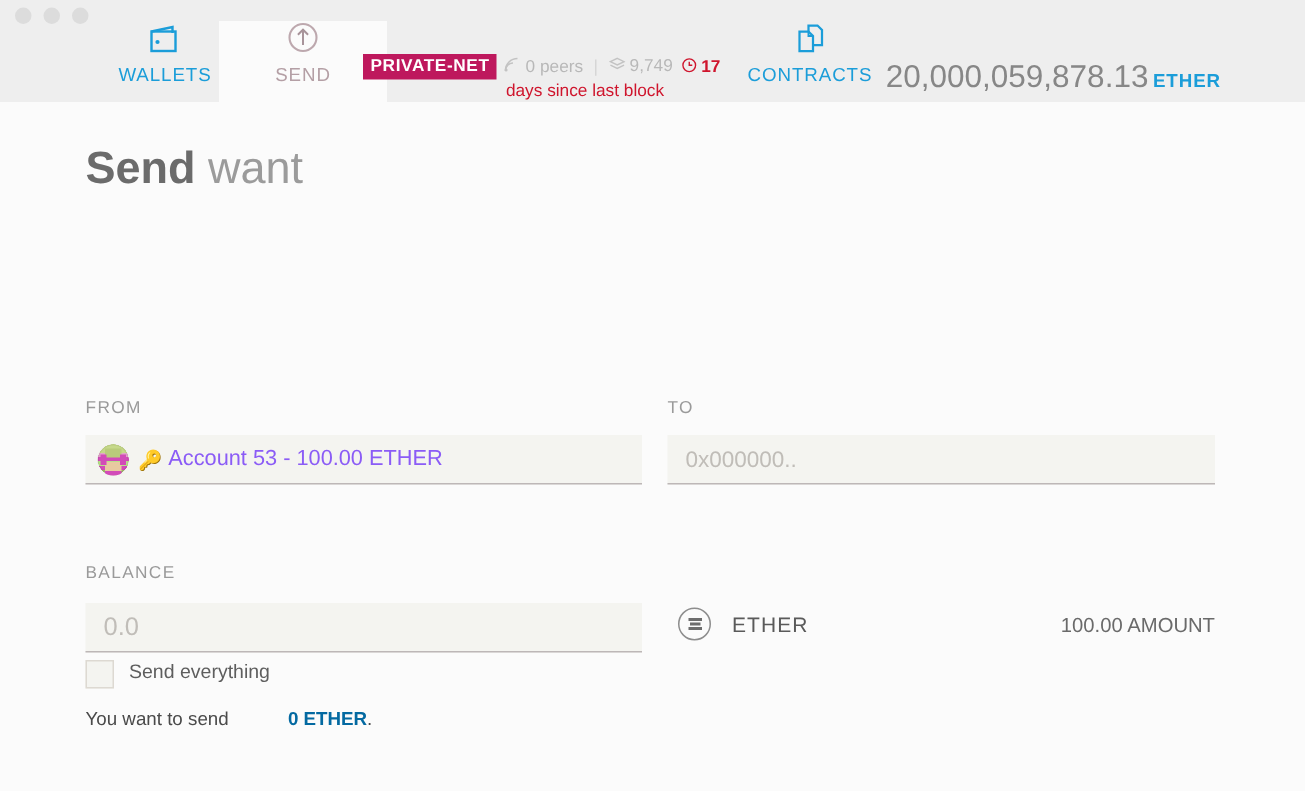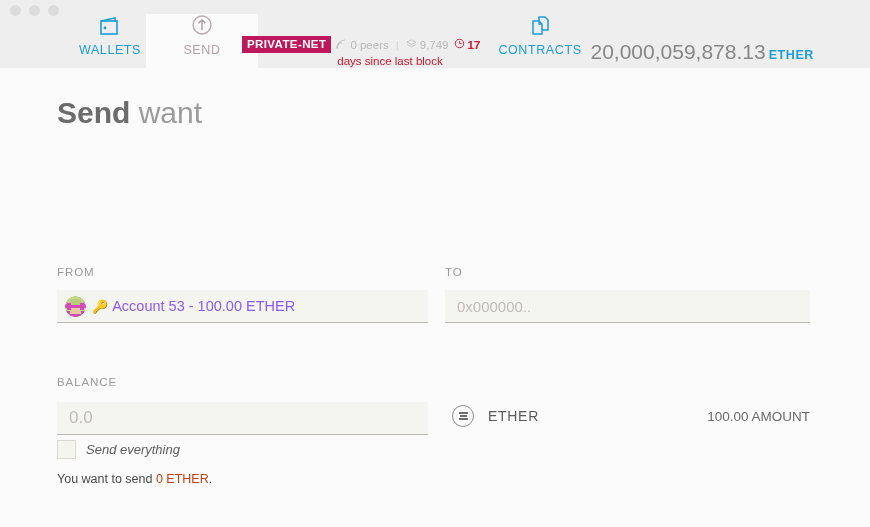--- a/index.html
+++ b/index.html
@@ -166,37 +166,37 @@
   }
 
   .amount-field {
     position: absolute; left: 57px; top: 334px;
     width: 371px; height: 33px;
     color: #b6b2ab; font-size: 17px;
   }
 
   .checkbox-row {
     position: absolute; left: 57px; top: 372px;
-    display: flex; align-items: center; cursor: pointer; font-style: italic;
+    display: flex; cursor: pointer;
   }
   .checkbox {
     width: 19px; height: 19px;
     background: #f4f4f0;
     border: 1px solid #ddd9d2;
     flex: none;
   }
   .checkbox-label {
     margin-left: 10px; font-size: 13px; color: #5e5e5e;
   }
 
   .send-note {
     position: absolute; left: 57px; top: 404px;
     font-size: 12.5px; color: #4a4a4a;
   }
-  .send-note b { color: #c2410c; font-weight: normal; }
+  .send-note b { color: #0369a1; font-weight: bold; margin-left: 36px; }
 
   .currency-row {
     position: absolute; left: 452px; top: 337px;
     display: flex; align-items: center; width: 358px;
   }
   .ether-circle {
     width: 22px; height: 22px; border-radius: 50%;
     border: 1px solid #8d8d8d;
     display: flex; align-items: center; justify-content: center;
     flex: none;

